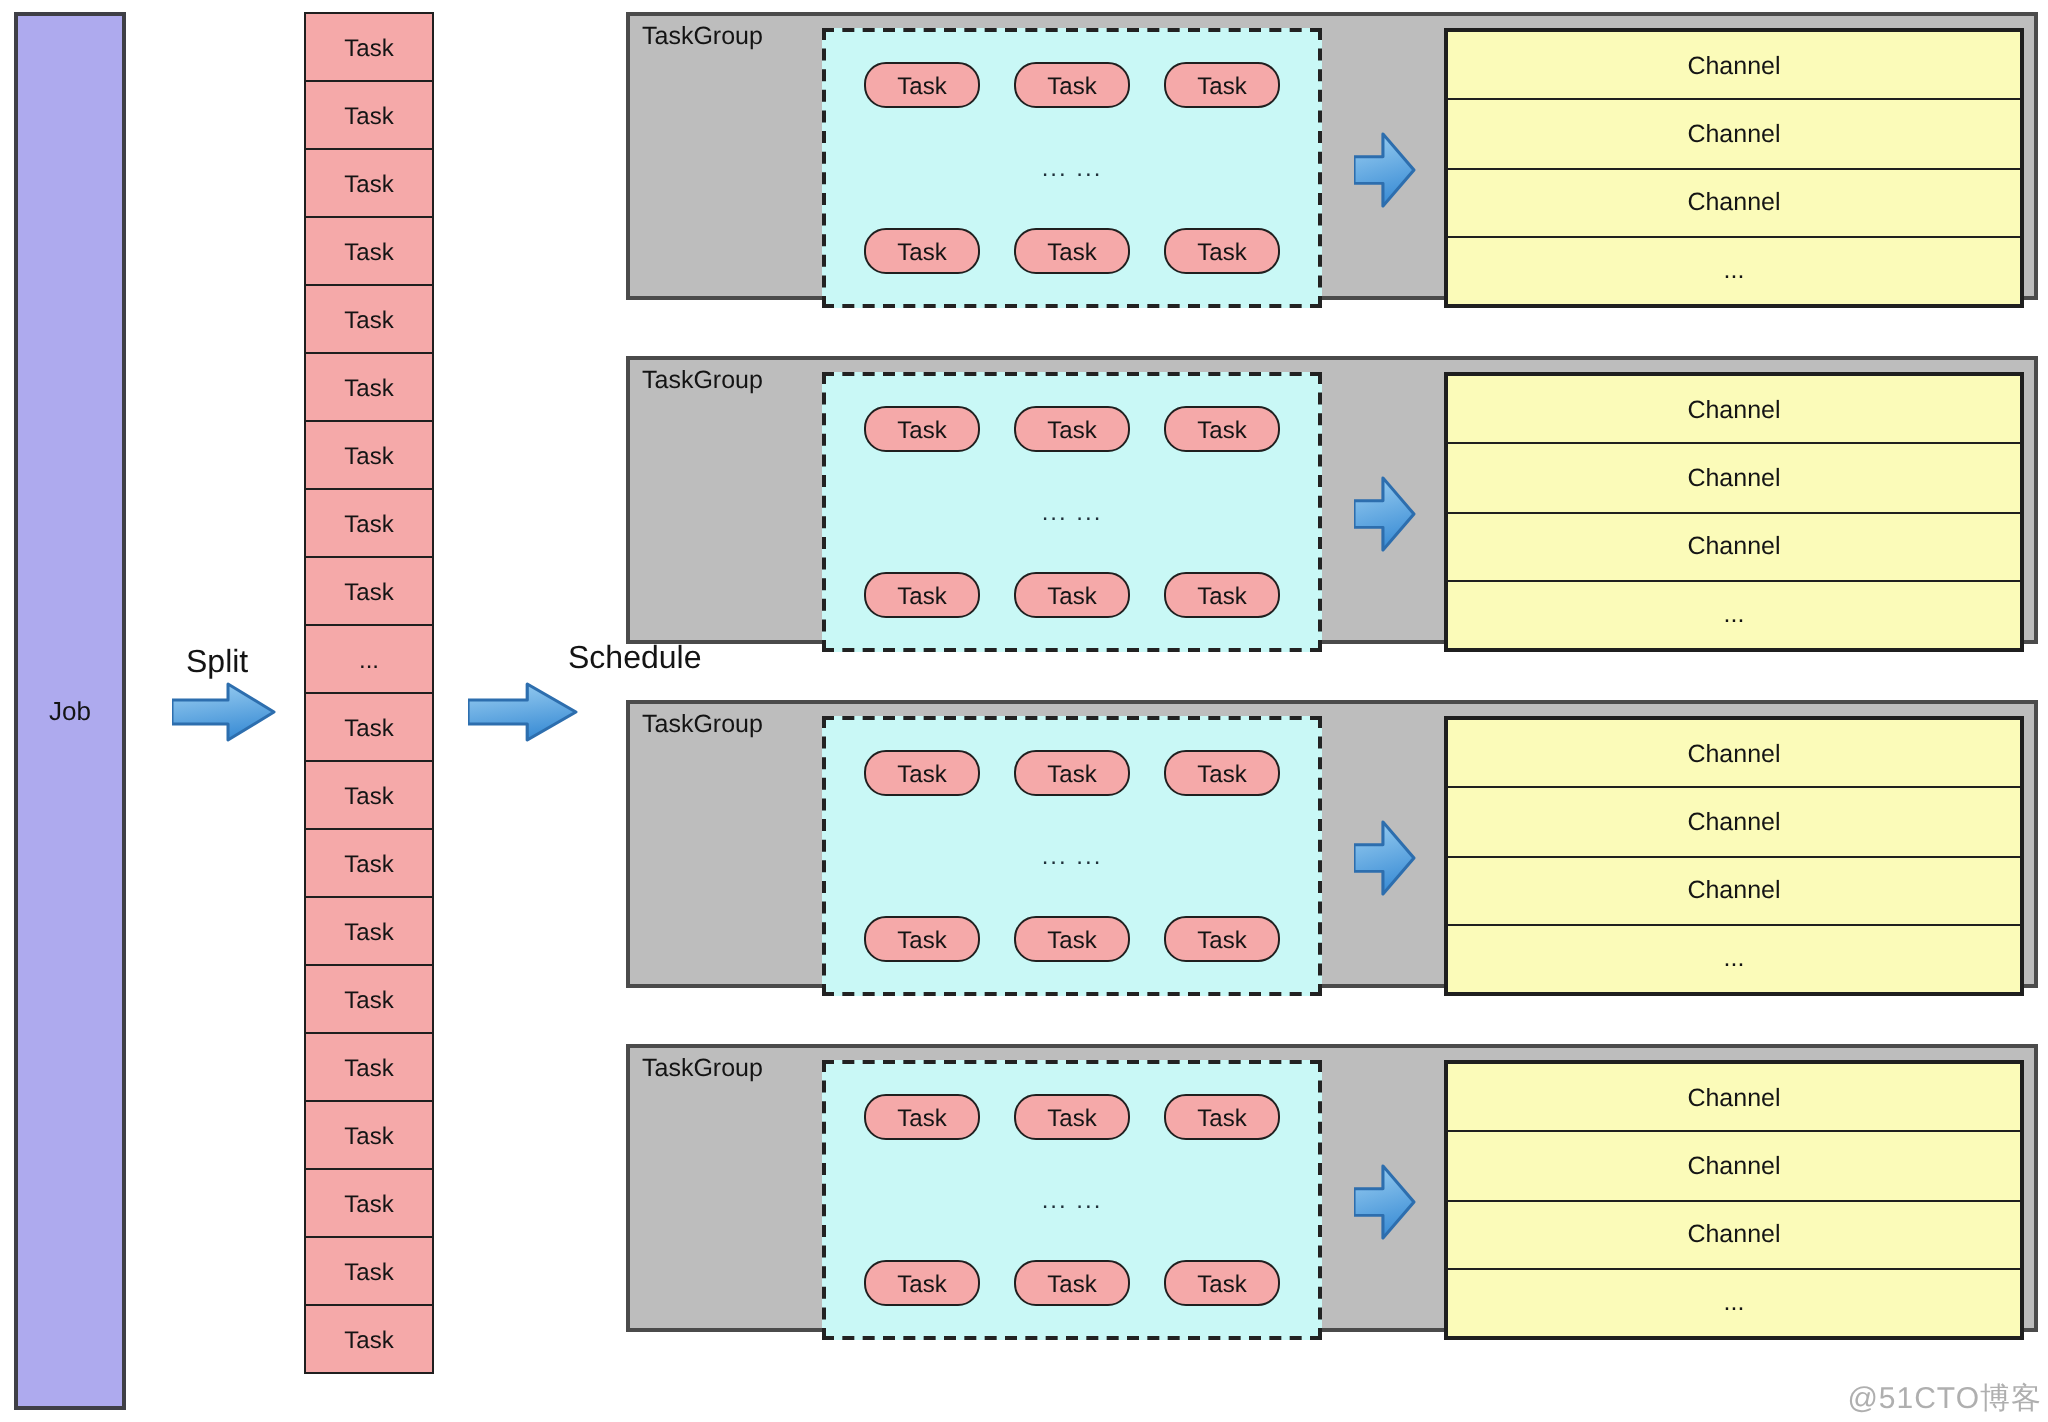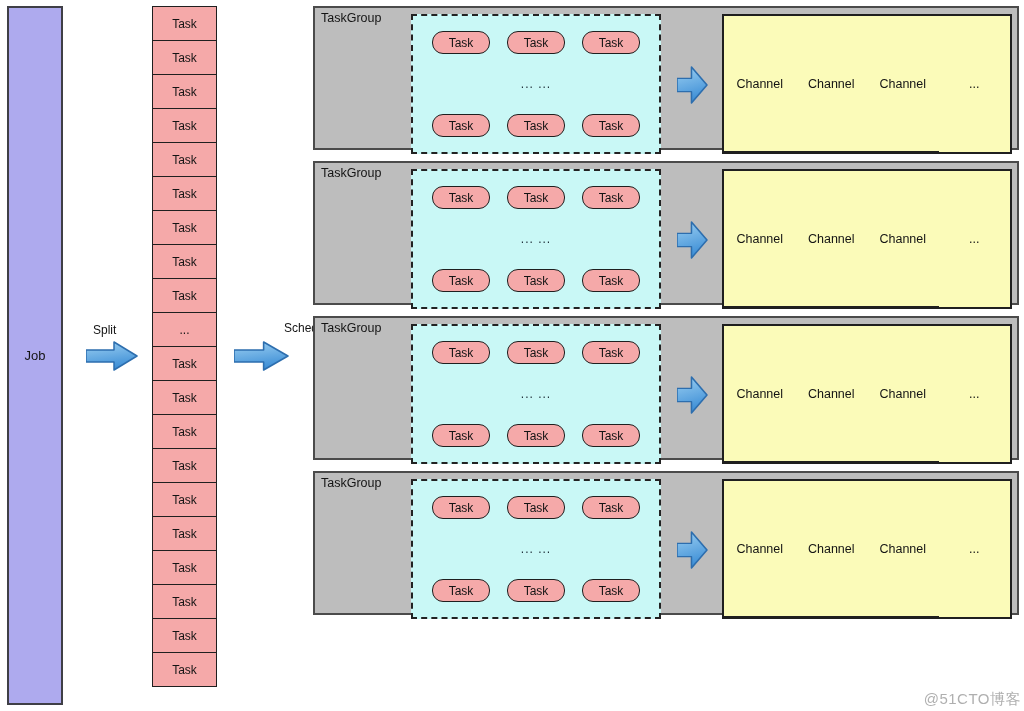--- a/index.html
+++ b/index.html
@@ -10,60 +10,60 @@
   }
 
   
   .job-box {
     position:absolute; left:7px; top:6px; width:56px; height:699px;
     background:#aeaaee; border:2px solid #3f3f46;
     display:flex; align-items:center; justify-content:center; font-size:13px;
   }
 
   
-  .flow-label { position:absolute; font-size:12px; }
+  .flow-label { position:absolute; font-size:16px; }
   #split-label    { left:93px;  top:323px; }
   #schedule-label { left:236px; top:321px;margin-left:48px; }
   .flow-arrow { position:absolute; display:block; }
   #split-arrow    { left:86px;  top:341px; width:52px; height:30px; }
   #schedule-arrow { left:234px; top:341px; width:55px; height:30px; }
 
   
   .task-col { position:absolute; left:152px; top:6px; width:65px; }
   .task-cell {
     height:35px; background:#f5a9a9; border:1px solid #1f1f1f;
     display:flex; align-items:center; justify-content:center; font-size:12px;
   }
   .task-cell + .task-cell { margin-top:-1px; }
 
   
   .groups { position:absolute; left:313px; top:6px; width:706px; }
   .task-group {
-    position:relative; height:144px; margin-bottom:11px;
+    position:relative; height:144px; margin-bottom:28px;
     background:#bdbdbd; border:2px solid #4b4b4b;
   }
   .group-label { position:absolute; left:6px; top:3px; font-size:12.5px; }
   .pool {
     position:absolute; left:96px; top:6px; width:250px; height:140px;
     background:#c9f8f6; border:2px dashed #222222;
     display:flex; flex-direction:column; justify-content:space-between;
     padding:15px 0;
   }
   .pill-row { display:flex; justify-content:center; gap:17px; }
   .pill {
     width:58px; height:23px; background:#f5a9a9; border:1.5px solid #1f1f1f;
     border-radius:11px; display:flex; align-items:center; justify-content:center;
     font-size:12px;
   }
   .pool-ellipsis { text-align:center; font-size:12px; letter-spacing:1px; color:#20303a; }
   .group-arrow { position:absolute; left:362px; top:58px; width:31px; height:38px; }
   .channel-table {
     position:absolute; left:407px; top:6px; width:290px; height:140px;
     background:#fbfbb9; border:2px solid #1f1f1f;
-    display:flex; flex-direction:row;
+    display:flex; flex-direction:column;
   }
   .channel-row {
     flex:1; display:flex; align-items:center; justify-content:center;
     font-size:12.5px; border-bottom:1.5px solid #1f1f1f;
   }
   .channel-row:last-child { border-bottom:none; }
 
   .watermark {
     position:absolute; right:3px; bottom:2px; font-size:15px; font-weight:normal;
     color:rgba(110,110,110,0.55); letter-spacing:0.5px;

